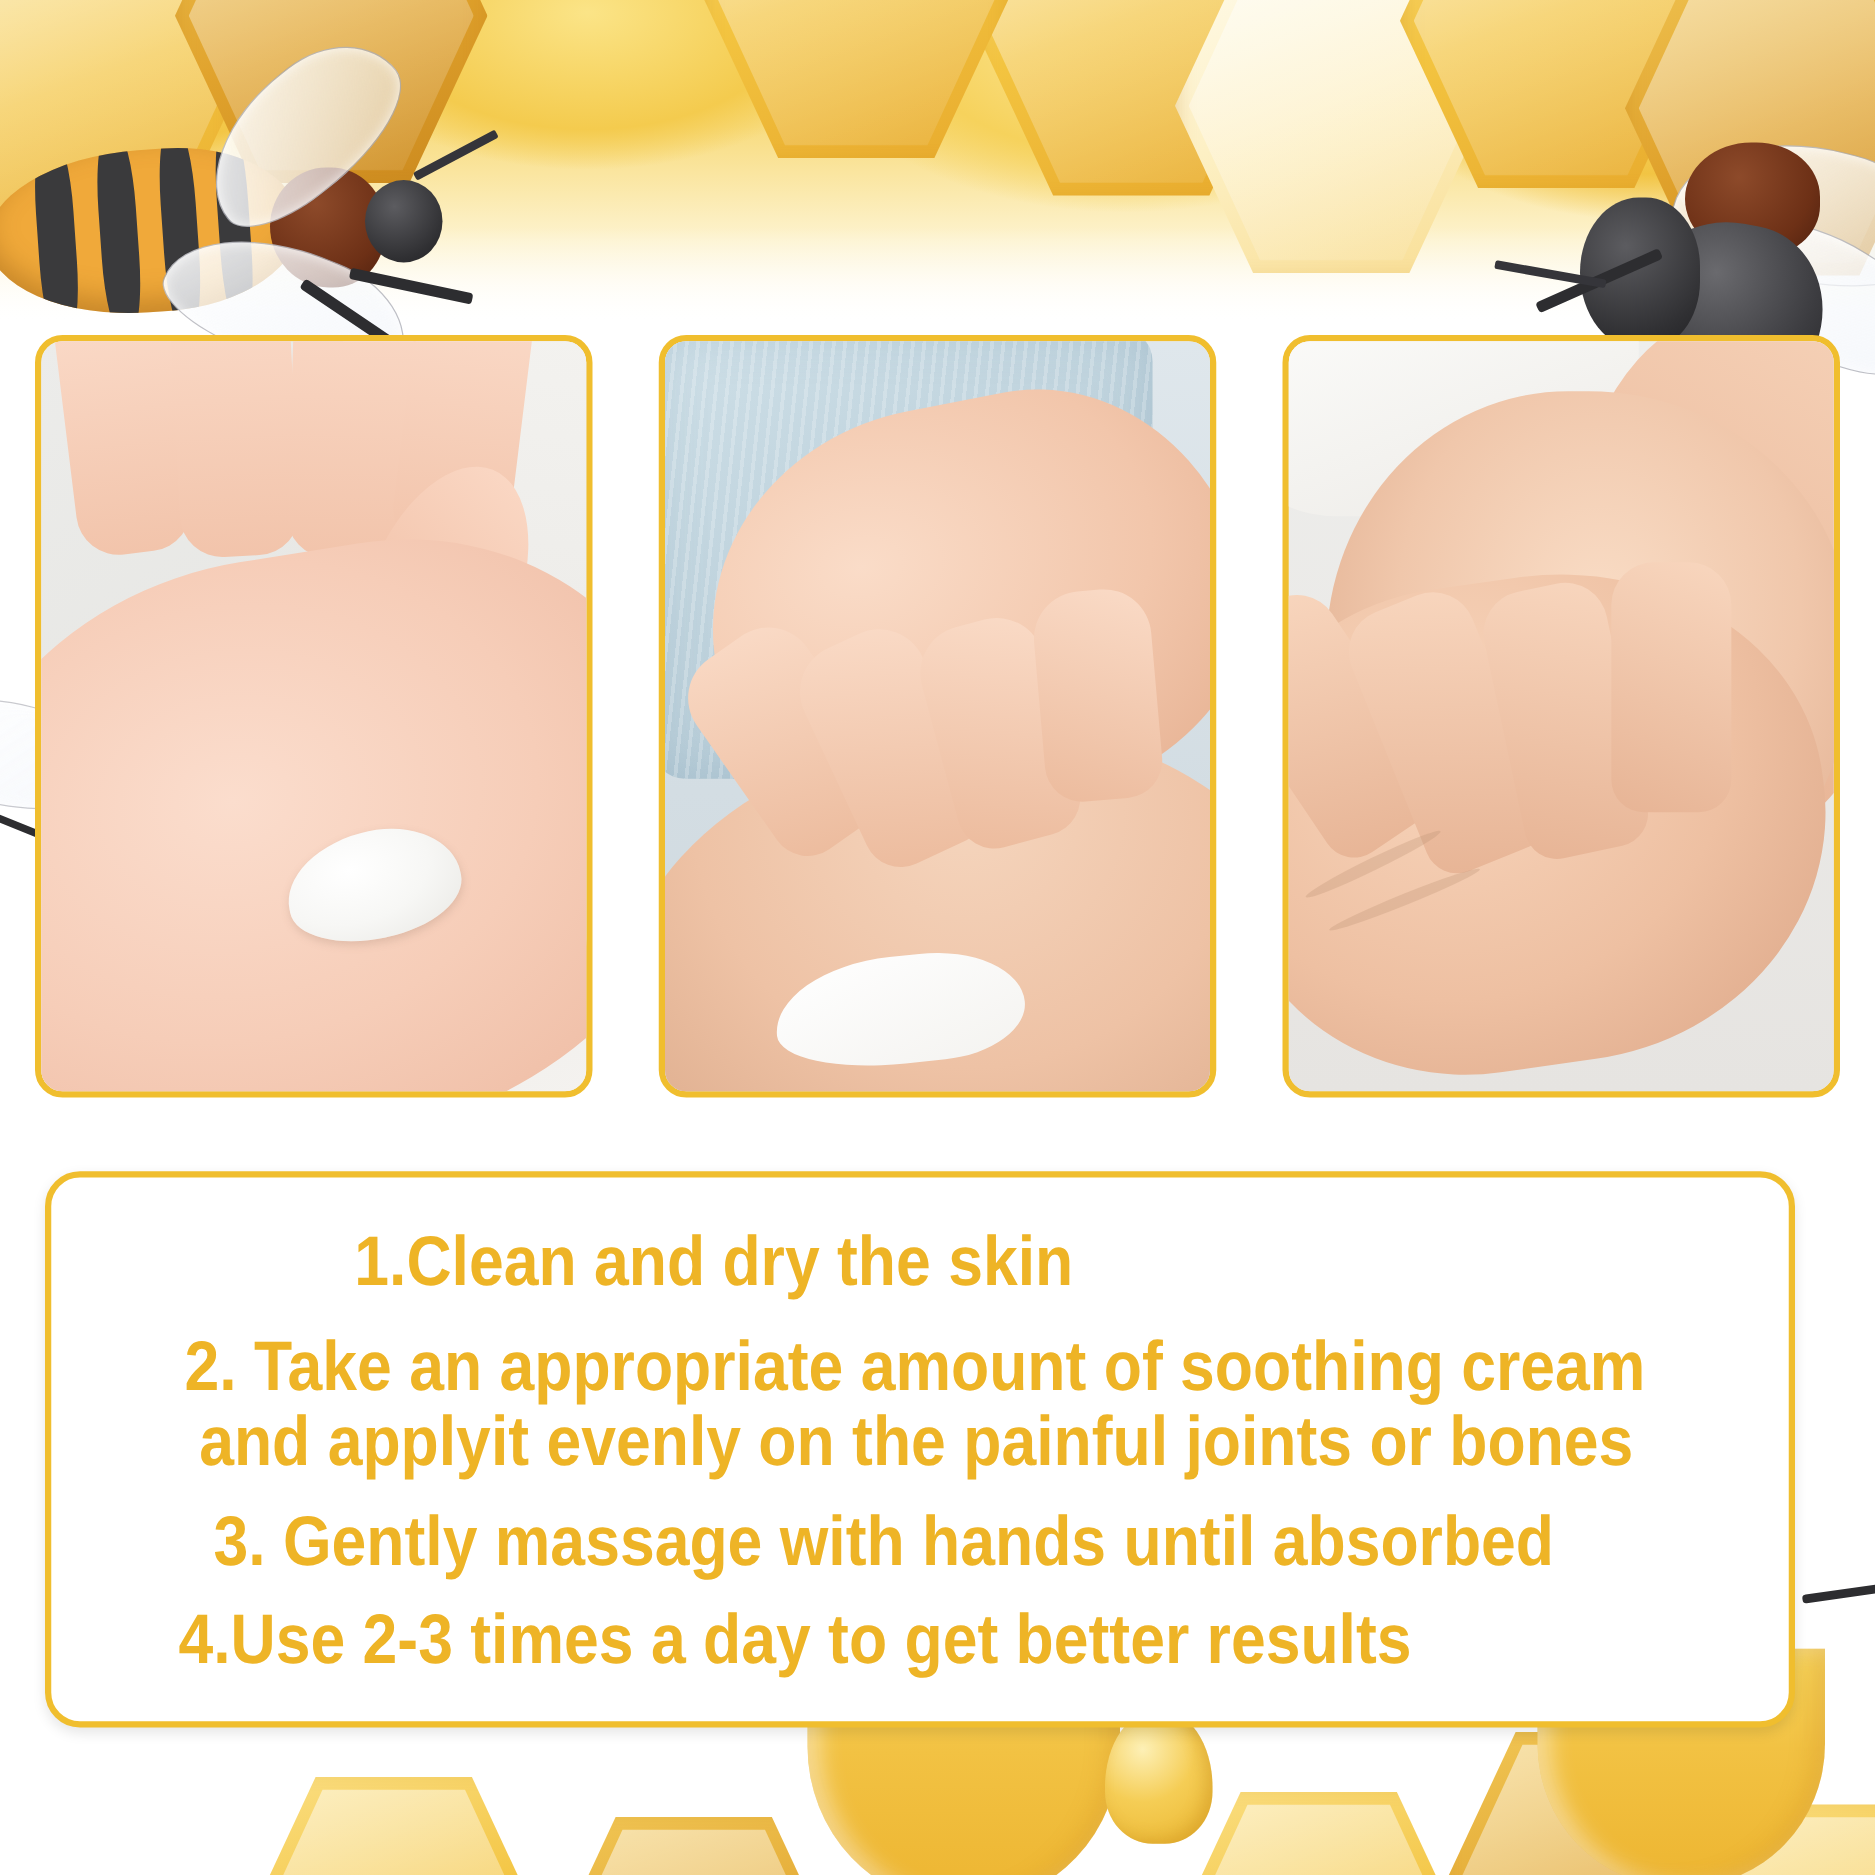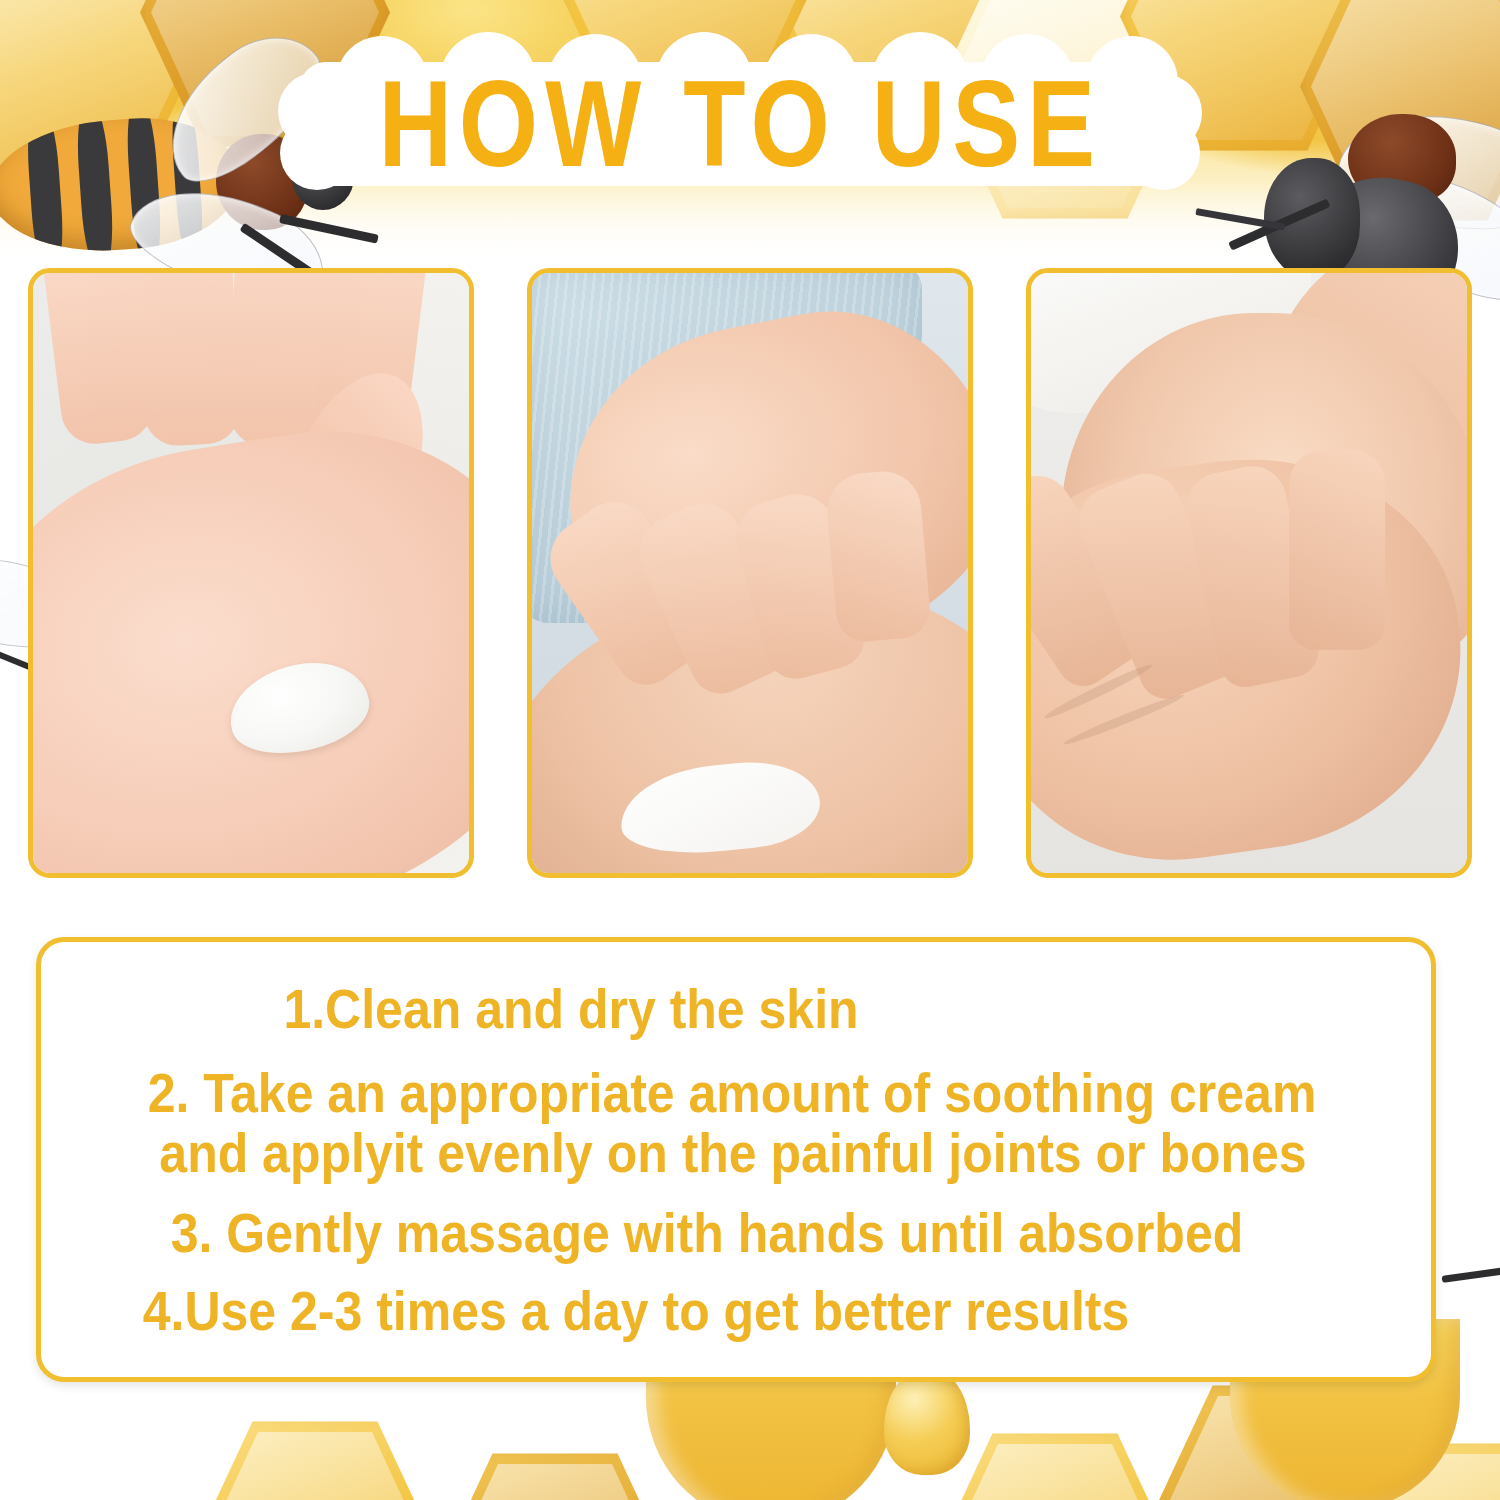--- a/index.html
+++ b/index.html
@@ -337,35 +337,20 @@
       <div class="leg" style="left:30px; top:190px; width:120px; height:9px; transform:rotate(-6deg);"></div>
       <div class="antenna" style="left:6px; top:118px; width:90px; height:7px; transform:rotate(10deg);"></div>
     </div>
 
     <div class="wing" style="left:-78px; top:560px; width:160px; height:84px; transform:rotate(16deg); opacity:.85;"></div>
     <div class="leg" style="left:-10px; top:648px; width:72px; height:6px; transform:rotate(22deg);"></div>
 
     <div class="leg" style="left:1442px; top:1276px; width:90px; height:7px; transform:rotate(-8deg);"></div>
   </div>
 
-  <div class="title-badge">
-    <div class="scallop" style="left:-22px;  top:10px;  width:78px;  height:78px;"></div>
-    <div class="scallop" style="left:36px;   top:-26px; width:92px;  height:92px;"></div>
-    <div class="scallop" style="left:140px;  top:-30px; width:96px;  height:96px;"></div>
-    <div class="scallop" style="left:248px;  top:-28px; width:94px;  height:94px;"></div>
-    <div class="scallop" style="left:356px;  top:-30px; width:96px;  height:96px;"></div>
-    <div class="scallop" style="left:464px;  top:-28px; width:94px;  height:94px;"></div>
-    <div class="scallop" style="left:572px;  top:-30px; width:96px;  height:96px;"></div>
-    <div class="scallop" style="left:680px;  top:-28px; width:94px;  height:94px;"></div>
-    <div class="scallop" style="left:786px;  top:-26px; width:92px;  height:92px;"></div>
-    <div class="scallop" style="left:824px;  top:12px;  width:78px;  height:78px;"></div>
-    <div class="scallop" style="left:-20px;  top:54px;  width:74px;  height:74px;"></div>
-    <div class="scallop" style="left:826px;  top:54px;  width:74px;  height:74px;"></div>
-    <span class="title-text">HOW TO USE</span>
-  </div>
 
   <div class="cards">
 
     <div class="card">
       <div class="ph1">
         <div class="wall"></div>
         <div class="finger" style="left:18px;  top:-60px; width:92px;  height:230px; transform:rotate(-7deg);"></div>
         <div class="finger" style="left:106px; top:-78px; width:96px;  height:250px; transform:rotate(-3deg);"></div>
         <div class="finger" style="left:200px; top:-84px; width:98px;  height:258px; transform:rotate(2deg);"></div>
         <div class="finger" style="left:292px; top:-70px; width:94px;  height:240px; transform:rotate(7deg);"></div>

